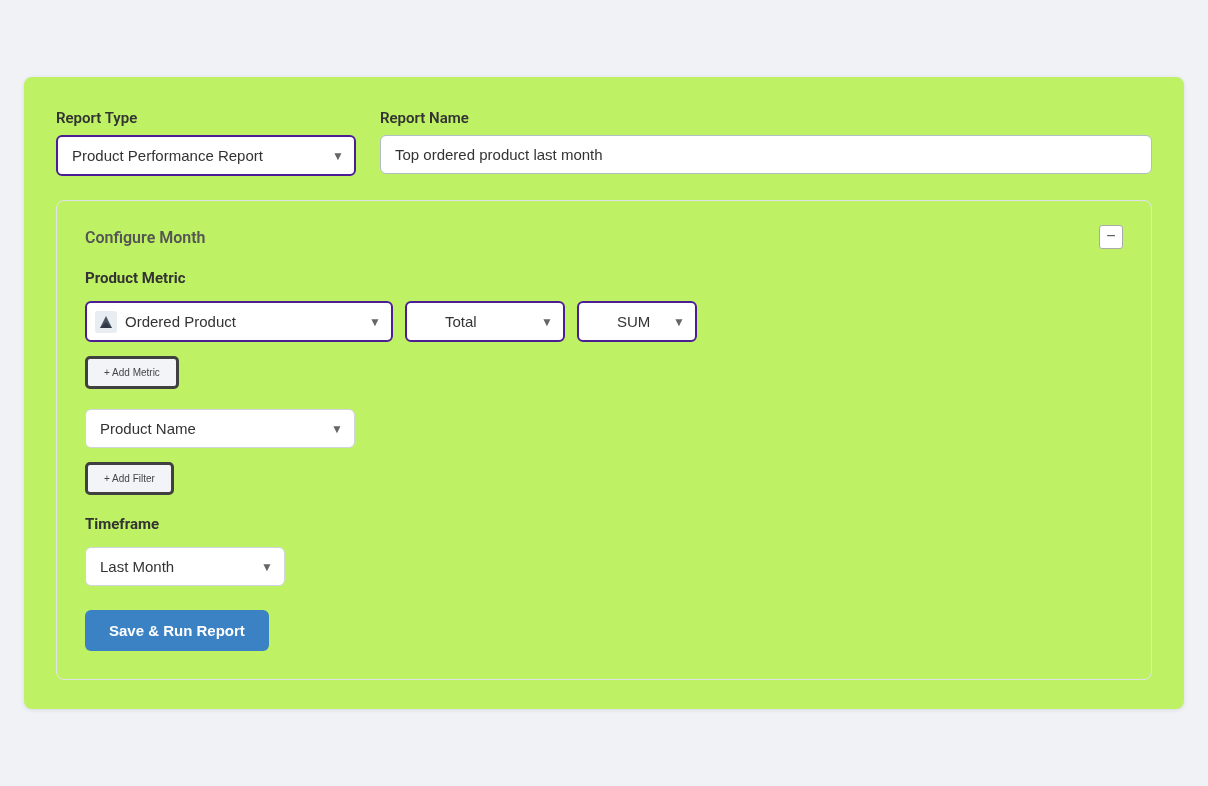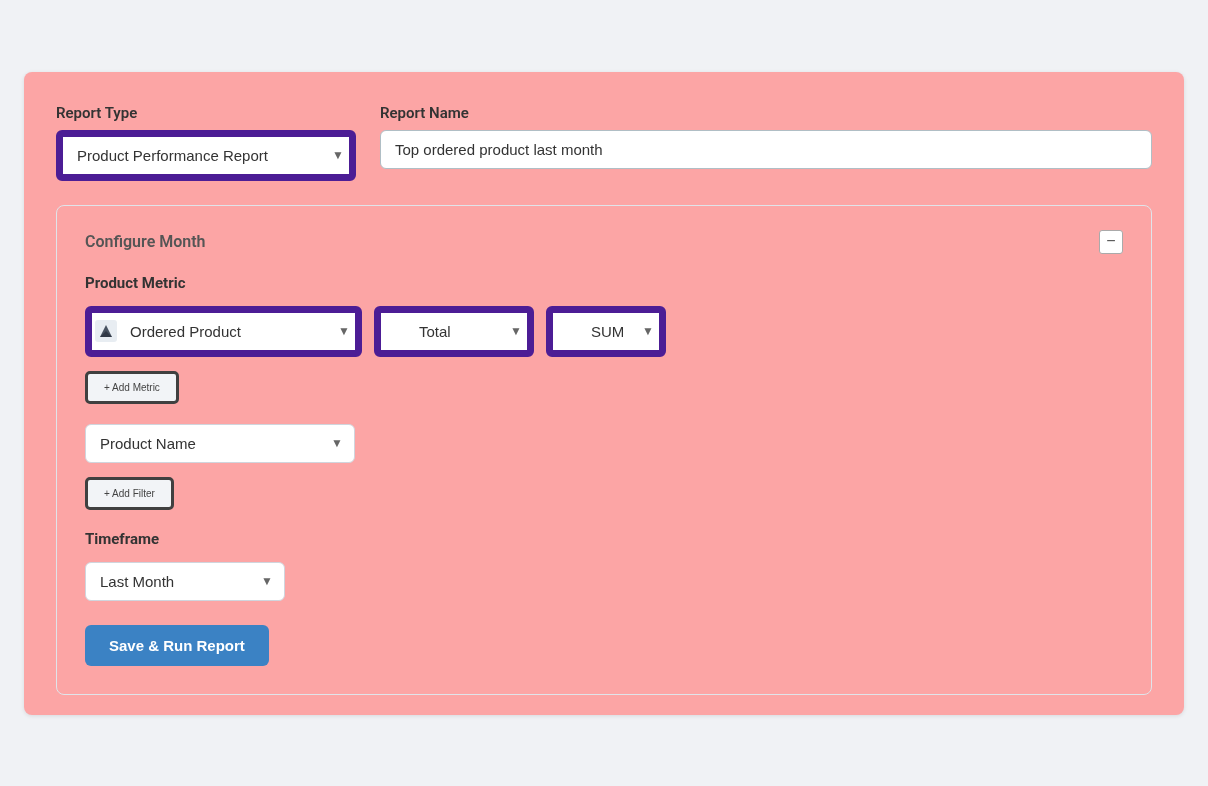--- a/index.html
+++ b/index.html
@@ -12,23 +12,23 @@
       font-family: -apple-system, BlinkMacSystemFont, 'Segoe UI', Roboto, sans-serif;
       background-color: #f0f2f5;
       display: flex;
       justify-content: center;
       align-items: center;
       min-height: 100vh;
       padding: 20px;
     }
 
     .page-container {
-      background: #fca5a5;
+      background: #bef264;
       border-radius: 8px;
-      padding: 32px 32px 20px 32px;
+      padding: 32px 32px 29px 32px;
       width: 1160px;
       max-width: 100%;
       box-shadow: 0 1px 4px rgba(0,0,0,0.1);
     }
 
     .top-section {
       display: flex;
       gap: 24px;
       margin-bottom: 24px;
       align-items: flex-start;
@@ -58,21 +58,21 @@
       position: relative;
       display: inline-block;
       width: 100%;
     }
 
     .select-wrapper select {
       width: 100%;
       appearance: none;
       -webkit-appearance: none;
       background: #ffffff;
-      border: 7px solid #4c1d95;
+      border: 2px solid #4c1d95;
       border-radius: 6px;
       padding: 10px 36px 10px 14px;
       font-size: 15px;
       color: #333;
       cursor: pointer;
       outline: none;
     }
 
     .select-arrow {
       position: absolute;
@@ -159,21 +159,21 @@
       height: 22px;
       pointer-events: none;
       z-index: 1;
     }
 
     .metric-select-wrapper select {
       padding-left: 38px;
     }
 
     .metric-select-wrapper.wide {
-      width: 277px;
+      width: 308px;
     }
 
     .metric-select-wrapper.medium {
       width: 160px;
     }
 
     .metric-select-wrapper.small {
       width: 120px;
     }
 

